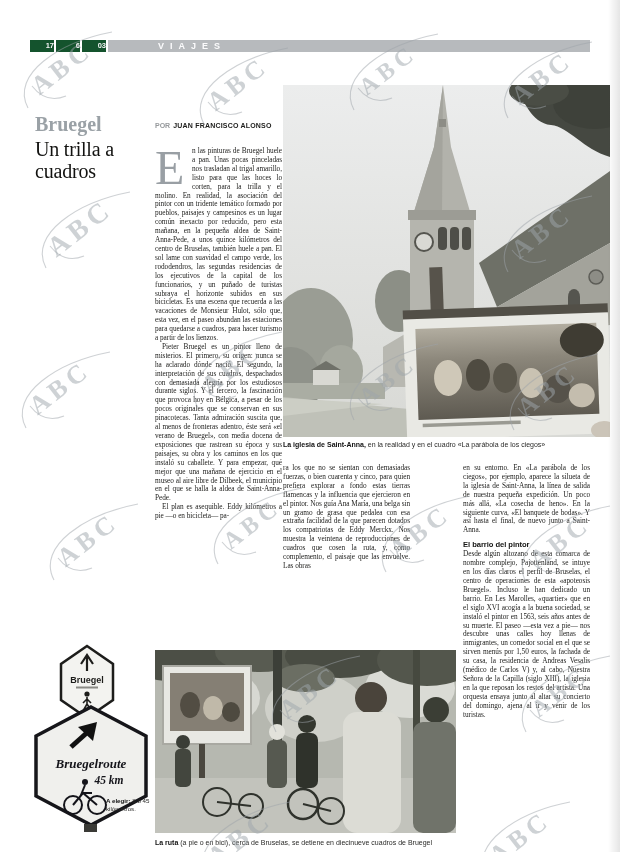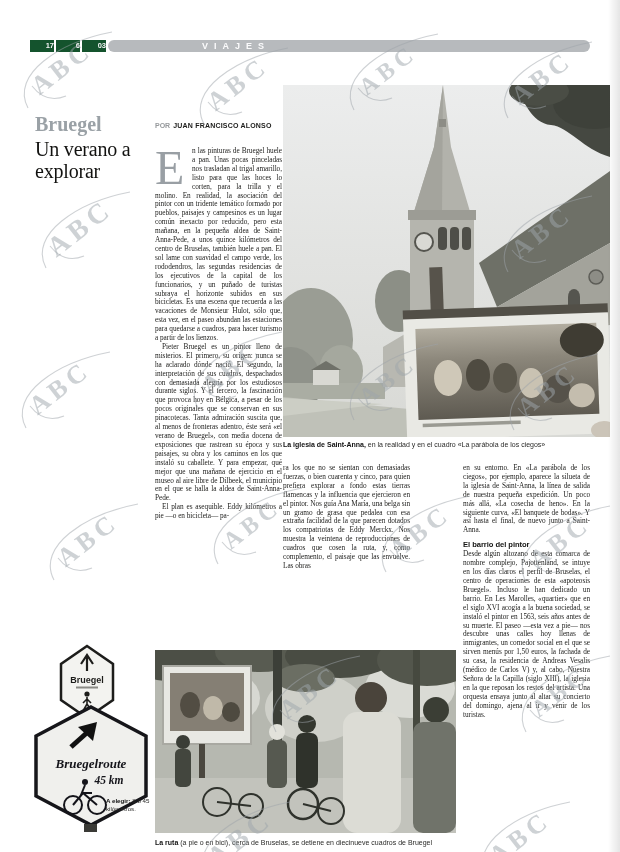--- a/index.html
+++ b/index.html
@@ -5,21 +5,21 @@
   html,body{margin:0;padding:0;background:#ffffff;}
   .page{position:relative;width:620px;height:852px;background:#ffffff;overflow:hidden;
         font-family:"Liberation Serif",serif;color:#1d1d1b;}
   
   .mh-bar{position:absolute;left:30px;top:40px;width:560px;height:12px;display:flex;}
   .mh-cell{width:24px;background:#14532d;color:#f4f5f6;text-align:right;
            font:bold 7.5px/12px "Liberation Sans",sans-serif;}
   .mh-gap{width:2px;background:#ffffff;}
   .mh-section{flex:1;background:#b7babd;color:#fbfbfc;
               font:600 9px/12px "Liberation Sans",sans-serif;letter-spacing:6px;
-              padding-left:94px;border-radius:6px;}
+              padding-left:50px;}
   
   .kicker{position:absolute;left:35px;top:113px;width:115px;
           font:bold 20px/22px "Liberation Serif",serif;color:#9aa1a6;}
   .headline{position:absolute;left:35px;top:138px;width:114px;margin:0;
             font:500 20px/22px "Liberation Serif",serif;color:#121210;letter-spacing:-0.2px;}
   .byline{position:absolute;left:155px;top:122px;width:200px;
           font-family:"Liberation Sans",sans-serif;font-size:7px;}
   .byline-pre{color:#96999c;font-weight:bold;margin-right:3px;}
   .byline-author{color:#1b1b19;font-weight:bold;letter-spacing:0.2px;}
   
@@ -72,21 +72,21 @@
     <span class="mh-cell">17</span>
     <span class="mh-gap"></span>
     <span class="mh-cell">6</span>
     <span class="mh-gap"></span>
     <span class="mh-cell">03</span>
     <span class="mh-gap"></span>
     <span class="mh-section">VIAJES</span>
   </header>
 
   <div class="kicker">Bruegel</div>
-  <h1 class="headline">Un verano a explorar</h1>
+  <h1 class="headline">Un trilla a cuadros</h1>
   <div class="byline">
     <span class="byline-pre">POR</span><span class="byline-author">JUAN FRANCISCO ALONSO</span>
   </div>
 
   <div class="col col1">
     <p><span class="dropcap">E</span><span>n las pinturas de Bruegel huele a pan. Unas pocas pinceladas nos trasladan al trigal amarillo, listo para que las hoces lo corten, para la trilla y el molino. En realidad, la asociación del pintor con un tridente temático formado por pueblos, paisajes y campesinos es un lugar común inexacto por reducido, pero esta mañana, en la pequeña aldea de Saint-Anna-Pede, a unos quince kilómetros del centro de Bruselas, también huele a pan. El sol lame con suavidad el campo verde, los rododendros, las segundas residencias de los ejecutivos de la capital de los funcionarios, y un puñado de turistas subraya el horizonte subidos en sus bicicletas. Es una escena que recuerda a las vacaciones de Monsieur Hulot, sólo que, esta vez, en el paseo abundan las estaciones para quedarse a cuadros, para hacer turismo a partir de los lienzos.</span></p>
     <p class="ind">Pieter Bruegel es un pintor lleno de misterios. El primero, su origen: nunca se ha aclarado dónde nació. El segundo, la interpretación de sus cuadros, despachados con demasiada alegría por los estudiosos durante siglos. Y el tercero, la fascinación que provoca hoy en Bélgica, a pesar de los pocos originales que se conservan en sus pinacotecas. Tanta admiración suscita que, al menos de fronteras adentro, éste será «el verano de Bruegel», con media docena de exposiciones que rastrean su época y sus paisajes, su obra y los caminos en los que instaló su caballete. Y para empezar, qué mejor que una mañana de ejercicio en el museo al aire libre de Dilbeek, el municipio en el que se halla la aldea de Saint-Anna-Pede.</p>
     <p class="ind">El plan es asequible. Eddy kilómetros a pie —o en bicicleta— pa-</p>
   </div>
 

